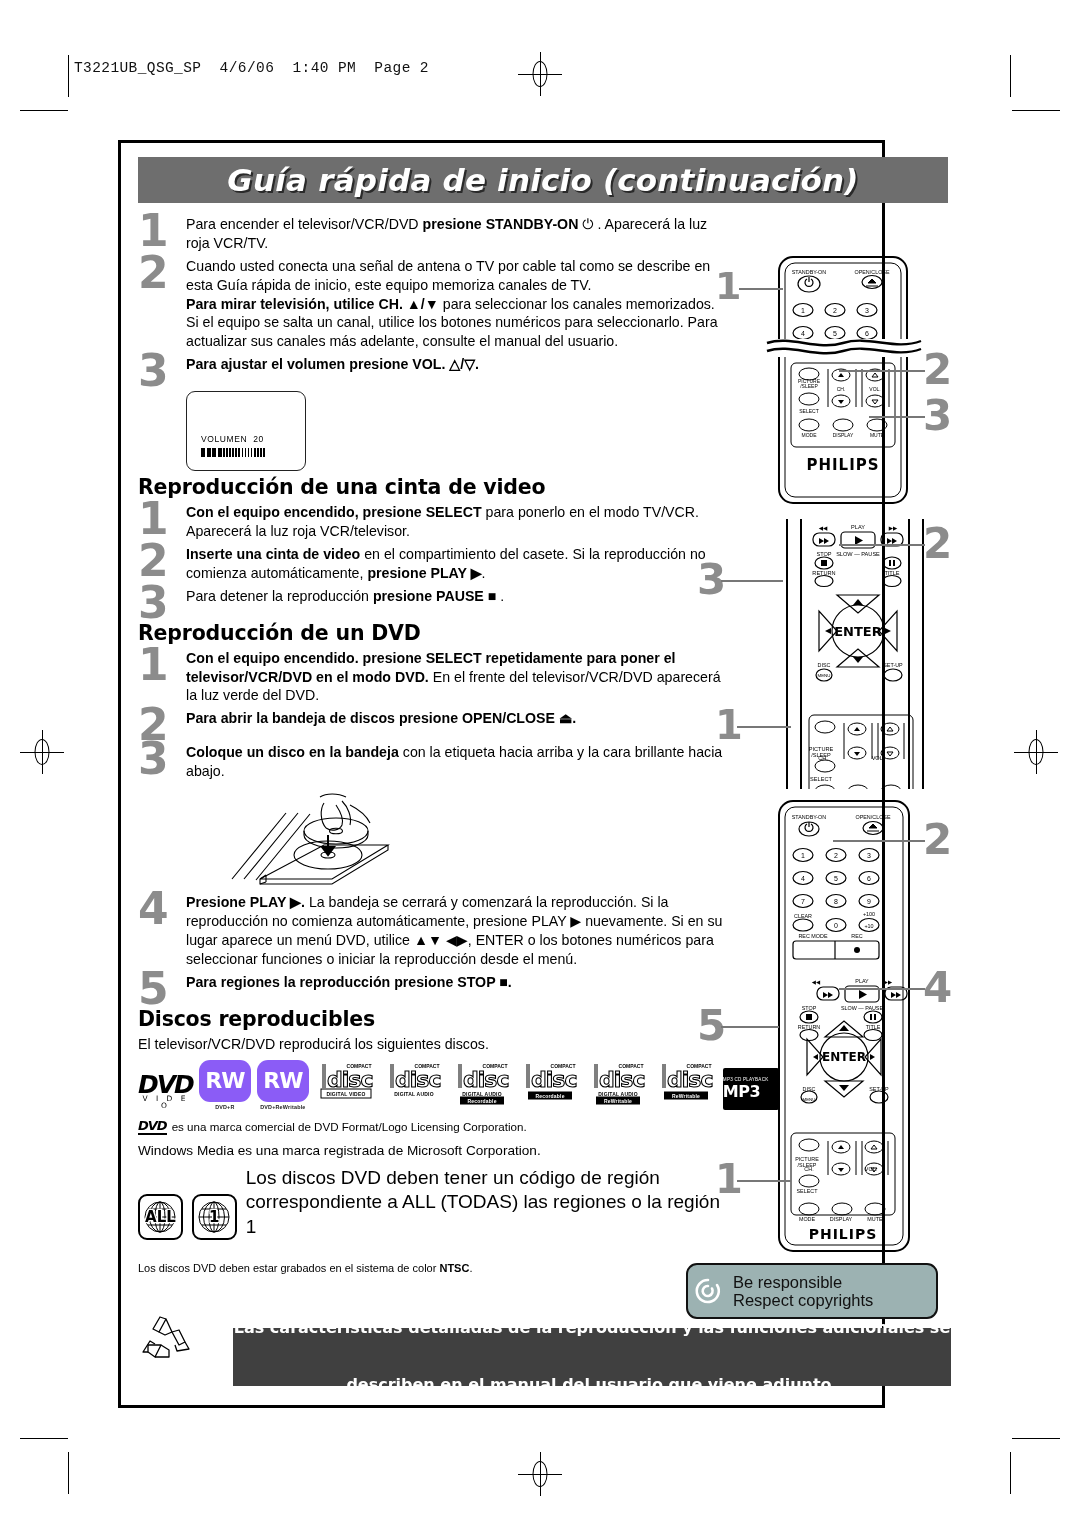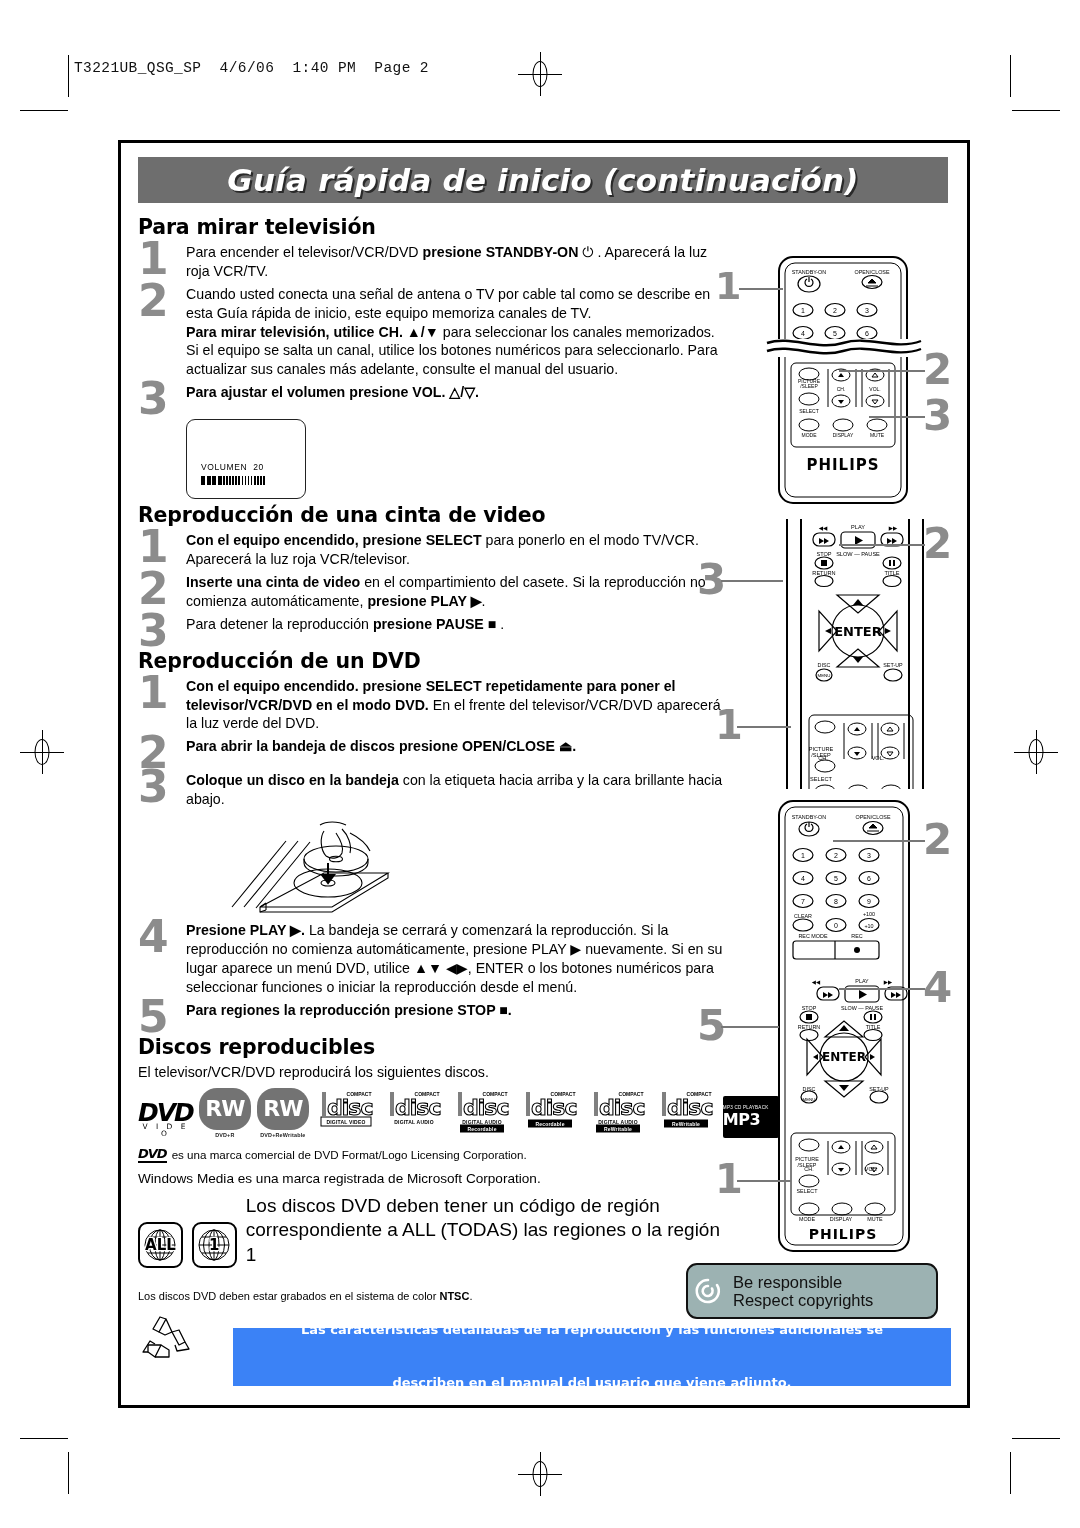--- a/index.html
+++ b/index.html
@@ -16,21 +16,21 @@
   .reg-mark .v { position:absolute; left:50%; top:0; width:1px; height:100%; background:#000; }
   .reg-mark .h { position:absolute; top:50%; left:0; height:1px; width:100%; background:#000; }
   .reg-mark .e { position:absolute; left:50%; top:50%; transform:translate(-50%,-50%);
                  width:15px; height:26px; border:1px solid #000; border-radius:50%; }
 
   .slug { position:absolute; left:74px; top:60px; font-family:"Liberation Mono", monospace;
           font-size:14.5px; letter-spacing:0.4px; color:#111; white-space:pre; }
 
   
   .page {
-    position:absolute; left:118px; top:140px; width:852px; height:1268px;
+    position:absolute; left:118px; top:140px; width:767px; height:1268px;
     border:3px solid #000; background:#fff;
   }
 
   
   .banner {
     position:absolute; left:17px; top:14px; width:810px; height:46px;
     background:#6e6e6e; display:flex; align-items:center; justify-content:center;
   }
   .banner-title {
     font-family:"DejaVu Sans", sans-serif;
@@ -85,21 +85,21 @@
   .logo { text-align:center; }
   .logo .cap { font-size:5.4px; letter-spacing:0.2px; margin-top:2px; font-weight:bold; color:#222; }
 
   .dvdmark {
     font-family:"DejaVu Sans", sans-serif; font-weight:bold; font-style:italic;
     font-size:25px; line-height:0.92; letter-spacing:-2px;
   }
   .dvdmark-sub { font-size:7.5px; letter-spacing:3px; font-style:normal; font-weight:normal; }
 
   .rwbox {
-    width:52px; height:42px; background:#737373; border-radius:18px; color:#fff;
+    width:52px; height:42px; background:#8b5cf6; border-radius:11px; color:#fff;
     display:flex; align-items:center; justify-content:center;
     font-family:"DejaVu Sans", sans-serif; font-weight:bold; font-size:22px; letter-spacing:-1px;
   }
   .mp3box {
     width:56px; height:42px; background:#000; color:#fff; border-radius:2px;
     display:flex; flex-direction:column; align-items:flex-start; justify-content:center;
   }
   .mp3box .t { font-size:4.6px; letter-spacing:0.2px; }
   .mp3box .m { font-family:"DejaVu Sans", sans-serif; font-weight:bold; font-size:16px; letter-spacing:-0.5px; }
 
@@ -127,23 +127,23 @@
   .badge {
     position:absolute; left:565px; top:1120px; width:252px; height:56px;
     background:#9cb2b2; border:2.5px solid #111; border-radius:11px;
     display:flex; align-items:center; gap:9px; padding-left:4px;
   }
   .badge-txt { font-size:16.5px; line-height:1.12; color:#111; }
 
   
   .footer {
     position:absolute; left:112px; top:1185px; width:718px; height:58px;
-    background:#3b82f6; color:#fff; display:flex; flex-direction:column;
+    background:#404040; color:#fff; display:flex; flex-direction:column;
     align-items:center; justify-content:center; text-align:center;
-    font-family:"DejaVu Sans", sans-serif; font-weight:bold; font-size:13px; line-height:1.3;gap:36px;
+    font-family:"DejaVu Sans", sans-serif; font-weight:bold; font-size:16px; line-height:1.3;gap:36px;
   }
 
   .recycle { position:absolute; left:18px; top:1172px; width:54px; height:48px; }
 
   
   .callout {
     position:absolute; font-family:"DejaVu Sans", sans-serif; font-weight:bold;
     font-size:38px; color:#8c8c8c; line-height:1;
   }
   .lead { position:absolute; height:2px; background:#777; }
@@ -187,21 +187,20 @@
 <div class="slug">T3221UB_QSG_SP  4/6/06  1:40 PM  Page 2</div>
 
 <div class="page">
 
   <div class="banner">
     <div class="banner-title">Guía rápida de inicio (continuación)</div>
   </div>
 
   <div class="col-left">
 
-    <h2 class="sec sec-tv">Para mirar televisión</h2>
 
     <div class="step">
       <div class="num">1</div>
       <div class="body">Para encender el televisor/VCR/DVD <b>presione STANDBY-ON</b> ⏻ . Aparecerá la luz roja VCR/TV.</div>
     </div>
     <div class="step">
       <div class="num">2</div>
       <div class="body">Cuando usted conecta una señal de antena o TV por cable tal como se describe en esta Guía rápida de inicio, este equipo memoriza canales de TV.<br><b>Para mirar televisión, utilice CH. ▲/▼</b> para seleccionar los canales memorizados. Si el equipo se salta un canal, utilice los botones numéricos para seleccionarlo. Para actualizar sus canales más adelante, consulte el manual del usuario.</div>
     </div>
     <div class="step" style="margin-bottom:0;">

